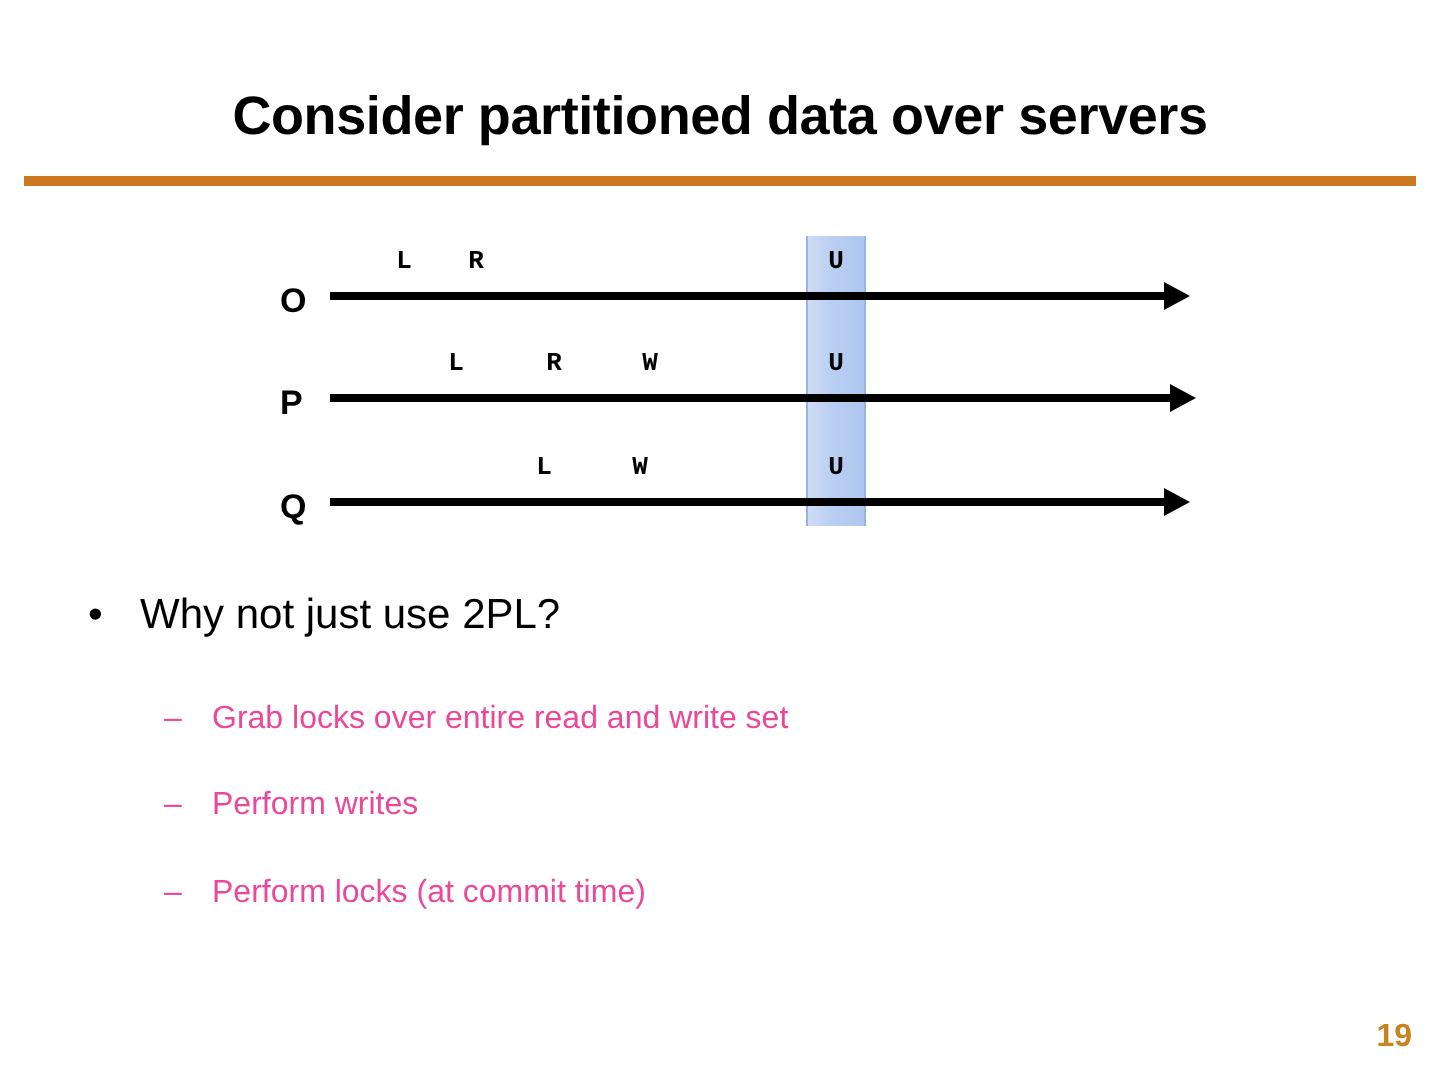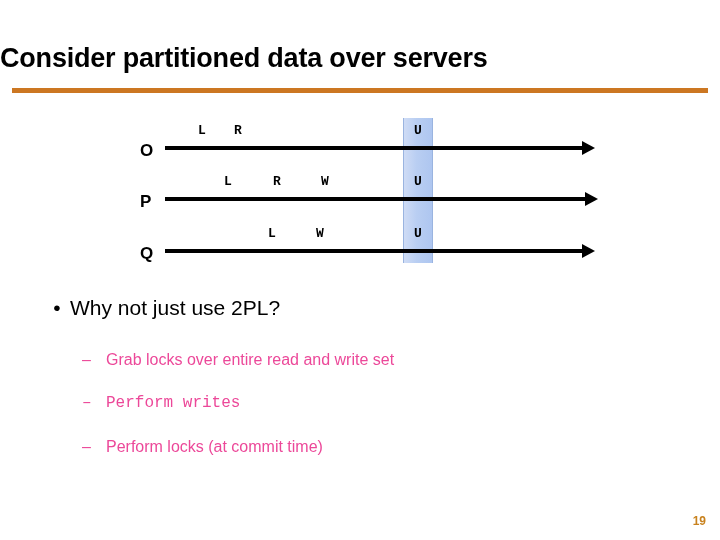--- a/index.html
+++ b/index.html
@@ -15,21 +15,21 @@
     font-family: "Liberation Sans", sans-serif;
     color: #000000;
   }
 
   
   #slide-title {
     position: absolute;
     left: 0;
     top: 43px;
     width: 720px;
-    text-align: left;
+    text-align: center;
     font-family: "Liberation Sans", sans-serif;
     font-size: 27px;
     font-weight: bold;
     letter-spacing: -0.2px;
     color: #000000;
     white-space: nowrap;
   }
 
   #title-rule {
     position: absolute;
@@ -138,21 +138,21 @@
     display: inline-block;
     width: 24px;
     font-size: 16px;
   }
 
   
   #page-number {
     position: absolute;
     right: 14px;
     bottom: 12px;
-    font-size: 12px;
+    font-size: 16px;
     font-weight: bold;
     color: #c8821e;
   }
 </style>
 </head>
 <body>
 
 <div id="slide-title">Consider partitioned data over servers</div>
 
 <div id="title-rule"></div>
@@ -193,29 +193,29 @@
   <span class="tl-mark" style="left:418px; top:65px;">U</span>
   <span class="tl-mark" style="left:418px; top:117px;">U</span>
 
   <div class="tl-line" style="left:403px; top:36px; width:30px;"></div>
   <div class="tl-line" style="left:403px; top:87px; width:30px;"></div>
   <div class="tl-line" style="left:403px; top:139px; width:30px;"></div>
 </div>
 
 <div id="bullets">
 
-  <div class="bullet-l1" style="top:0px;text-align:center;">
+  <div class="bullet-l1" style="top:0px;">
     <span class="dot">•</span><span>Why not just use 2PL?</span>
   </div>
 
   <div class="bullet-l2" style="top:55px;">
     <span class="dash">–</span><span>Grab locks over entire read and write set</span>
   </div>
 
-  <div class="bullet-l2" style="top:98px;font-family:Liberation Mono, monospace;">
+  <div class="bullet-l2" style="top:98px;">
     <span class="dash">–</span><span>Perform writes</span>
   </div>
 
   <div class="bullet-l2" style="top:142px;">
     <span class="dash">–</span><span>Perform locks (at commit time)</span>
   </div>
 </div>
 
 <div id="page-number">19</div>
 

